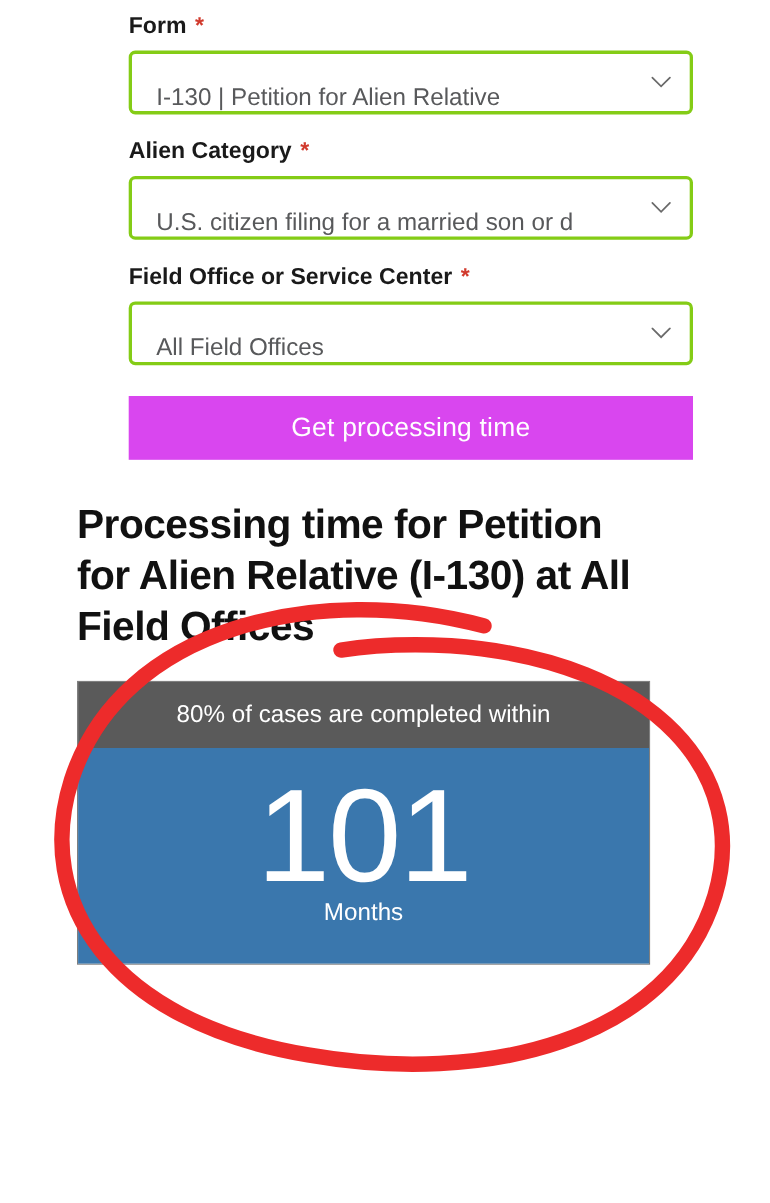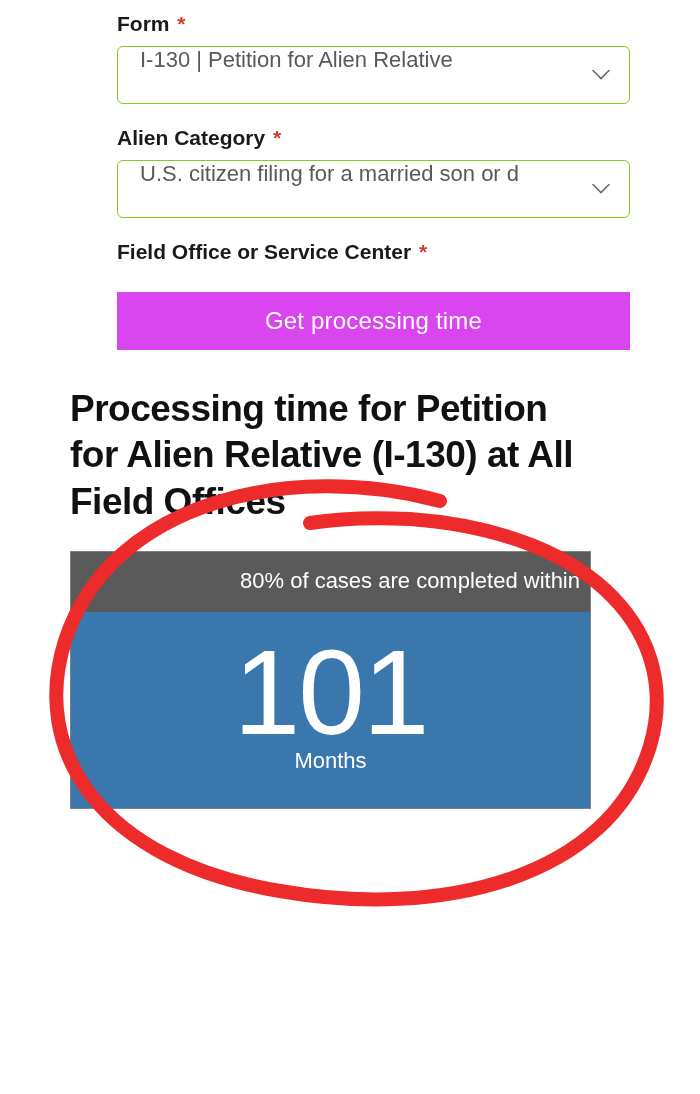--- a/index.html
+++ b/index.html
@@ -23,28 +23,28 @@
     display: block;
   }
   .required-star { color: #d13a2d; font-weight: 700; margin-left: 2px; }
   .select-wrap {
     position: relative;
     width: 100%;
   }
   .select {
     width: 100%;
     height: 58px;
-    border: 1px solid #84cc16;
+    border: 3px solid #84cc16;
     border-radius: 6px;
     background: #ffffff;
     padding: 0 56px 0 22px;
     font-size: 22px;
     color: #58595b;
     display: flex;
-    align-items: flex-start;
+    align-items: flex-end;
     cursor: pointer;
     white-space: nowrap;
     overflow: hidden;
     text-overflow: clip;
   }
   .chevron {
     position: absolute;
     right: 20px;
     top: 50%;
     transform: translateY(-50%);
@@ -79,21 +79,21 @@
   }
   .result-card {
     width: 100%;
     border: 1px solid #7f7f7f;
     background: #ffffff;
     position: relative;
   }
   .card-head {
     background: #5a5a5a;
     color: #ffffff;
-    text-align: right;
+    text-align: center;
     font-size: 22px;
     padding: 16px 10px 18px;
     font-weight: 500;
   }
   .card-body {
     background: #3a77ad;
     color: #ffffff;
     text-align: center;
     padding: 20px 10px 34px;
   }
@@ -155,20 +155,30 @@
           </svg>
       </span>
     </div>
   </div>
 
   <div class="field-group">
     <label class="field-label">
       <span>Field Office or Service Center</span>
       <span class="required-star">*</span>
     </label>
+    <div class="select-wrap">
+      <div class="select">
+        <span>All Field Offices</span>
+      </div>
+      <span class="chevron">
+        <svg width="18" height="11" viewBox="0 0 18 11">
+            <path d="M1 1 L9 9 L17 1" stroke="#6a6a6a" stroke-width="1.6" fill="none" stroke-linecap="round"></path>
+          </svg>
+      </span>
+    </div>
   </div>
 
   <button class="submit-btn">
     <span>Get processing time</span>
   </button>
 
 </div>
 
 <div class="result">
   <h1 class="result-heading">Processing time for Petition for Alien Relative (I-130) at All Field Offices</h1>

